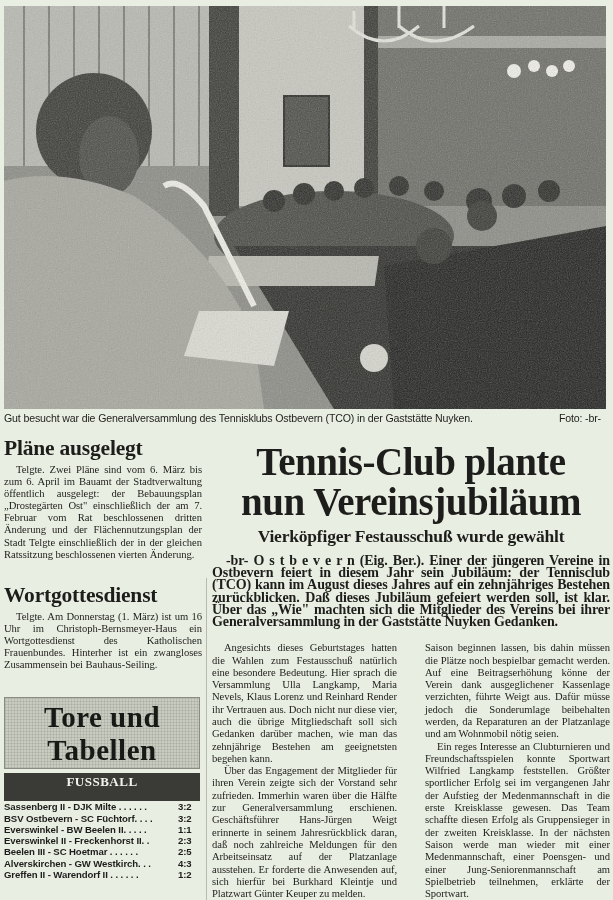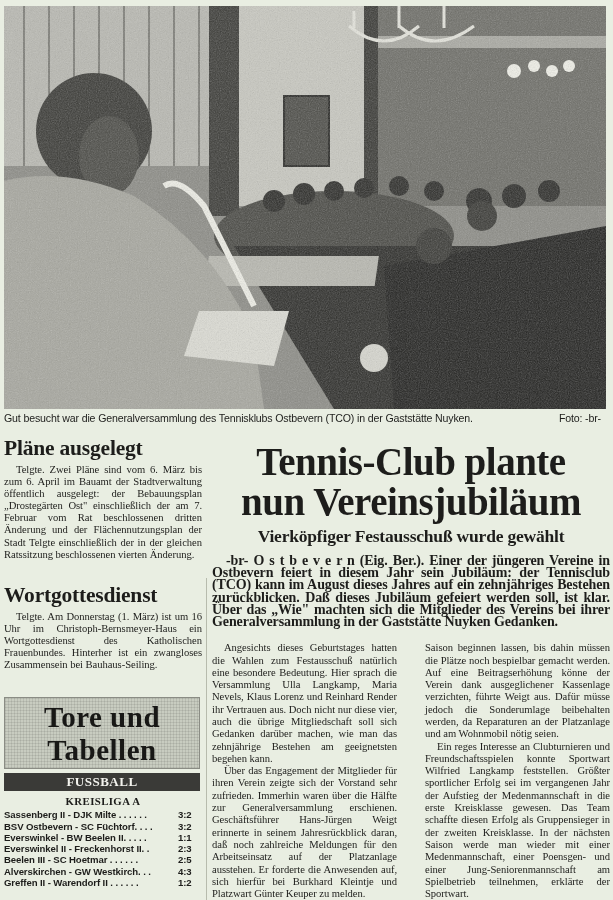--- a/index.html
+++ b/index.html
@@ -42,21 +42,21 @@
     margin-top:26px; width:196px; height:72px;
     background:#c8ccc0;
     background-image:
       repeating-linear-gradient(0deg, rgba(0,0,0,0.08) 0 1px, transparent 1px 3px),
       repeating-linear-gradient(90deg, rgba(0,0,0,0.08) 0 1px, transparent 1px 3px);
     border:1px solid #8a8c84;
     font-size:29px; line-height:33px; font-weight:bold; text-align:center;
     letter-spacing:0.5px; color:#181816; padding-top:3px; box-sizing:border-box;
   }
   .fussball {
-    margin-top:4px; width:196px; height:18px;
+    margin-top:4px; width:196px; height:28px;
     background:#3a3a37; color:#f3f3ee;
     font-weight:bold; font-size:13px; text-align:center; line-height:18px;
     letter-spacing:0.5px;
   }
   .liga {
     text-align:center; font-size:10.8px; font-weight:bold; margin:4px 0 2px;
     letter-spacing:0.4px;
   }
   .results { width:196px; }
   .res-row {
@@ -189,21 +189,20 @@
   <div>
     <div class="h2">Wortgottesdienst</div>
     <div class="body"><span class="dl">Telgte.</span> <span>Am Donnerstag (1. März) ist um 16 Uhr im Christoph-Bernsmeyer-Haus ein Wortgottesdienst des Katholischen Frauenbundes. Hinterher ist ein zwangloses Zusammensein bei Bauhaus-Seiling.</span></div>
   </div>
 
   <div class="tore">
     <div>Tore und</div>
     <div>Tabellen</div>
   </div>
   <div class="fussball">FUSSBALL</div>
-  <div class="liga">KREISLIGA A</div>
   <div class="results">
     <div class="res-row">
         <span>Sassenberg II - DJK Milte . . . . . .</span>
         <span class="score">3:2</span>
       </div>
     <div class="res-row">
         <span>BSV Ostbevern - SC Füchtorf. . . .</span>
         <span class="score">3:2</span>
       </div>
     <div class="res-row">

